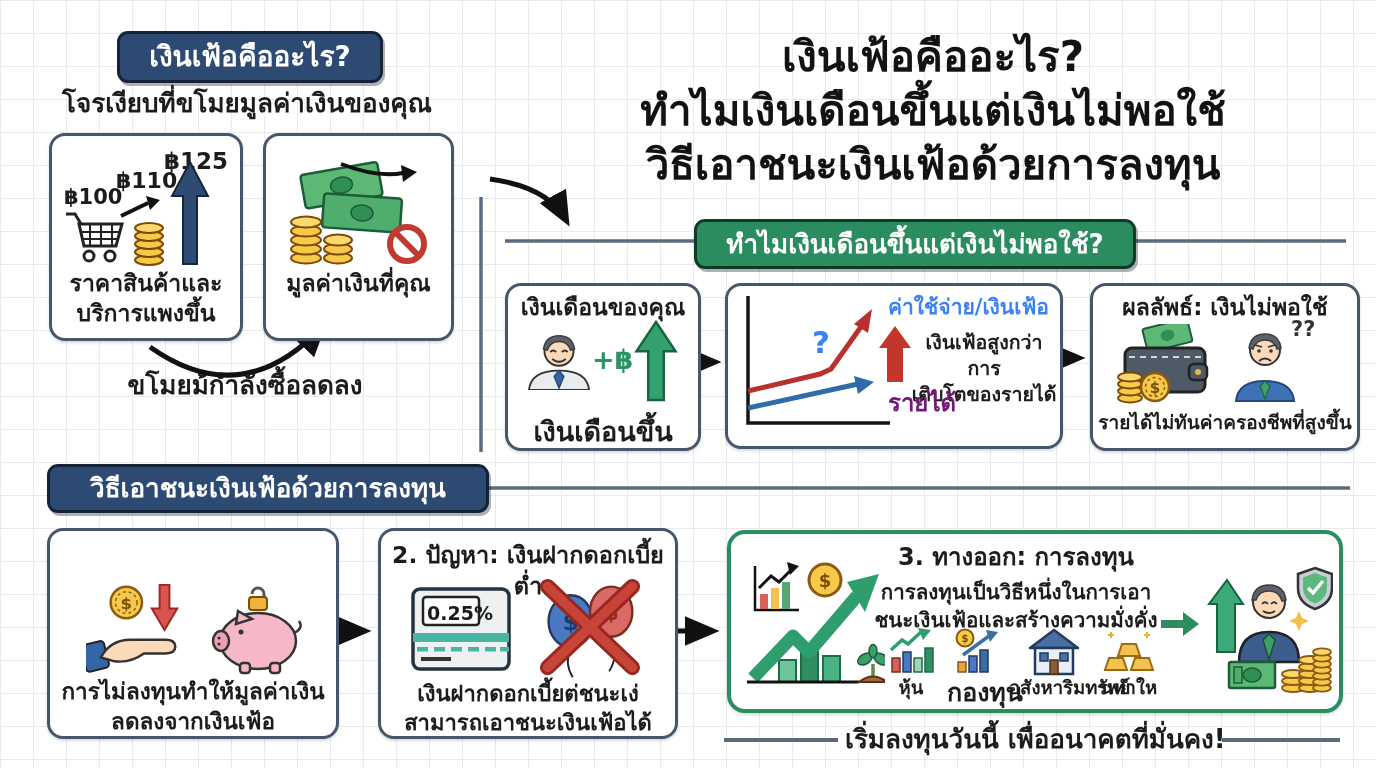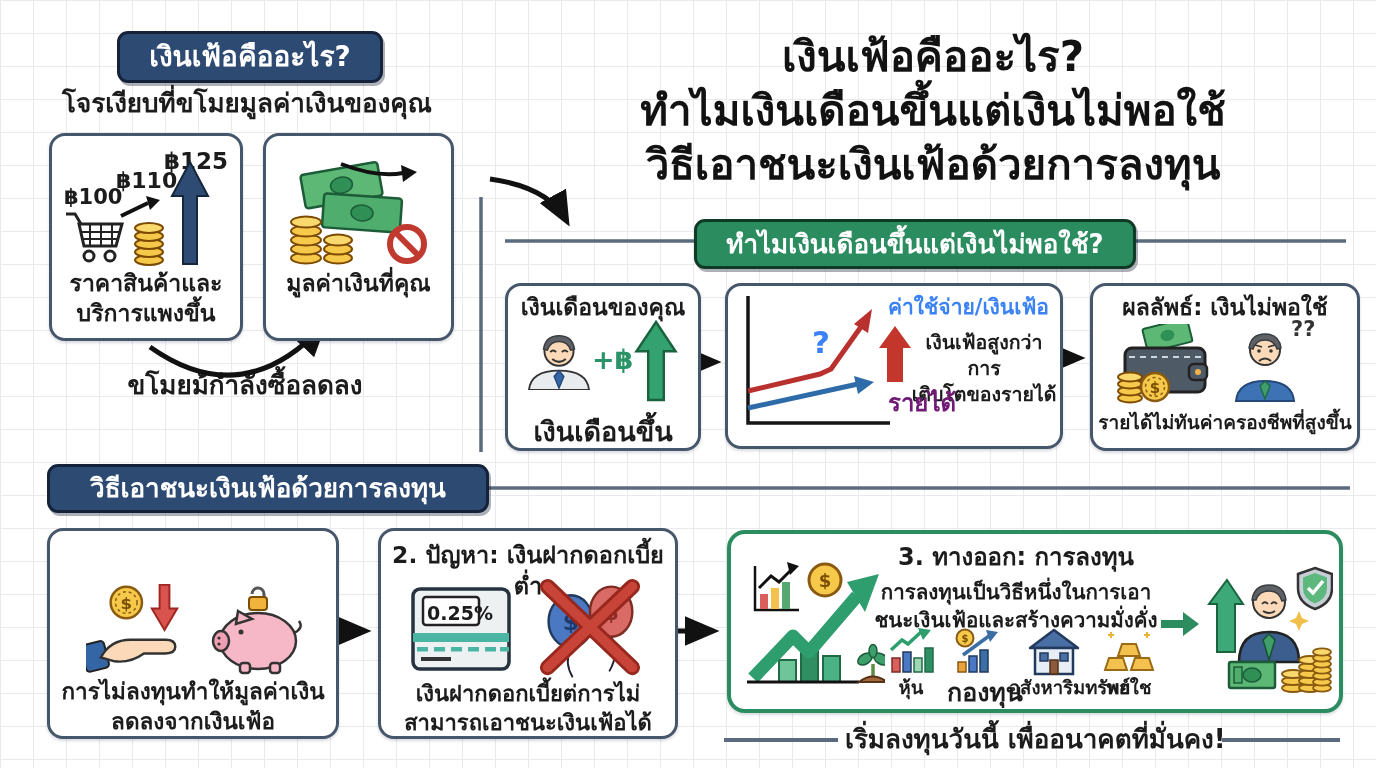--- a/index.html
+++ b/index.html
@@ -272,21 +272,21 @@
       <path d="M40 74 q-7 15 2 30" stroke="#223" stroke-width="2" fill="none"></path>
       <ellipse cx="82" cy="36" rx="22" ry="26" fill="#d96a65" stroke="#7e2b24" stroke-width="2.5"></ellipse>
       <text x="82" y="45" text-anchor="middle" font-size="23" font-weight="bold" fill="#8f2e26">$</text>
       <path d="M82 62 q9 17 -2 36" stroke="#223" stroke-width="2" fill="none"></path>
       <g>
         <path d="M16 10 L104 94 M104 10 L16 94" stroke="#98281e" stroke-width="16" stroke-linecap="round"></path>
         <path d="M16 10 L104 94 M104 10 L16 94" stroke="#c84438" stroke-width="10" stroke-linecap="round"></path>
       </g>
     </svg>
     <div class="abs cap" style="left:0;top:148px;width:100%;font-size:22px;">
-      <div>เงินฝากดอกเบี้ยต่การไม่</div>
+      <div>เงินฝากดอกเบี้ยต่ชนะเง่</div>
       <div>สามารถเอาชนะเงินเฟ้อได้</div>
     </div>
   </div>
 
   <div class="card green-border" style="left:727px;top:530px;width:608px;height:175px;">
     <svg class="abs" style="left:14px;top:26px;" width="140" height="130" viewBox="0 0 140 130">
       <path d="M10 6 V50 H54" stroke="#111" stroke-width="2.5" fill="none"></path>
       <rect x="15" y="34" width="8" height="15" fill="#d9605a"></rect>
       <rect x="26" y="28" width="8" height="21" fill="#f2c14e"></rect>
       <rect x="37" y="22" width="8" height="27" fill="#57a773"></rect>
@@ -346,21 +346,21 @@
       <div class="cap nowrap" style="font-size:18.5px;">อสังหาริมทรัพย์</div>
     </div>
     <div class="abs" style="left:368px;top:94px;width:60px;text-align:center;">
       <svg style="margin:0 auto;" width="56" height="48" viewBox="0 0 56 44">
         <path d="M10 8 V2 M7 5 H13" stroke="#e8b53a" stroke-width="2"></path>
         <path d="M46 8 V2 M43 5 H49" stroke="#e8b53a" stroke-width="2"></path>
         <polygon points="17,26 39,26 35,14 21,14" fill="#f2c14e" stroke="#9a6b12" stroke-width="2"></polygon>
         <polygon points="4,40 26,40 22,28 8,28" fill="#f2c14e" stroke="#9a6b12" stroke-width="2"></polygon>
         <polygon points="30,40 52,40 48,28 34,28" fill="#f2c14e" stroke="#9a6b12" stroke-width="2"></polygon>
       </svg>
-      <div class="cap nowrap" style="font-size:18.5px;">พอใช</div>
+      <div class="cap nowrap" style="font-size:18.5px;">นทำให</div>
     </div>
 
     <svg class="abs" style="left:428px;top:76px;" width="42" height="28" viewBox="0 0 42 28">
       <polygon points="2,10 24,10 24,2 40,14 24,26 24,18 2,18" fill="#2b8c60"></polygon>
     </svg>
 
     <svg class="abs" style="left:472px;top:28px;" width="130" height="134" viewBox="0 0 130 134">
       <polygon points="24,18 40,42 32,42 32,90 14,90 14,42 6,42" fill="#3da878" stroke="#19643f" stroke-width="2"></polygon>
       <g>
         <path d="M112 6 l17 6 v14 q0 15 -17 21 q-17 -6 -17 -21 V12 Z" fill="#c6ced6" stroke="#333" stroke-width="2.5"></path>

